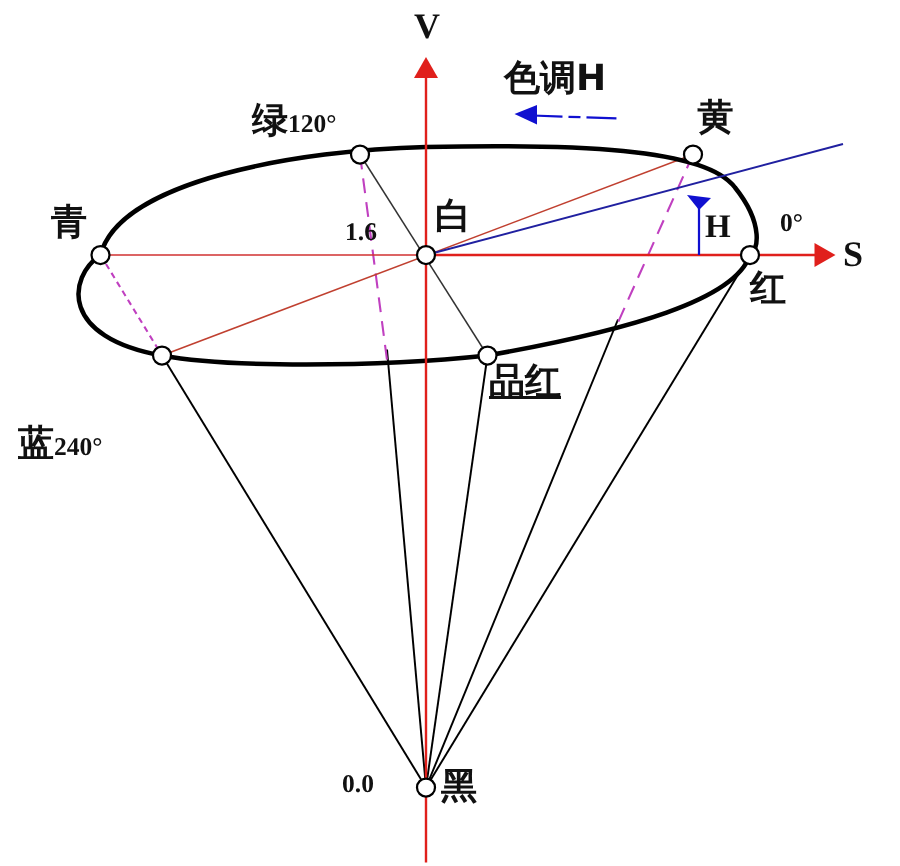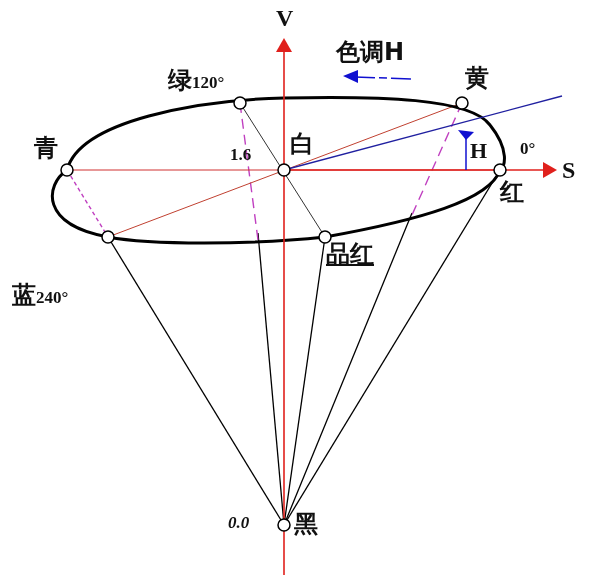--- a/index.html
+++ b/index.html
@@ -86,14 +86,14 @@
 
 <div class="lbl" style="left:12px;top:246px;margin-top:37px;">
   <span class="cjk">蓝</span><span class="num">240°</span>
 </div>
 
 <div class="lbl cjk" style="left:326px;top:242px;text-decoration:underline;">品红</div>
 
 <div class="lbl num" style="left:230px;top:146px;">1.6</div>
 <div class="lbl cjk" style="left:290px;top:132px;">白</div>
 
-<div class="lbl num" style="left:228px;top:514px;font-style:italic;">0.0</div>
+<div class="lbl num" style="left:228px;top:514px;">0.0</div>
 <div class="lbl cjk" style="left:294px;top:512px;">黑</div>
 
 </body></html>

